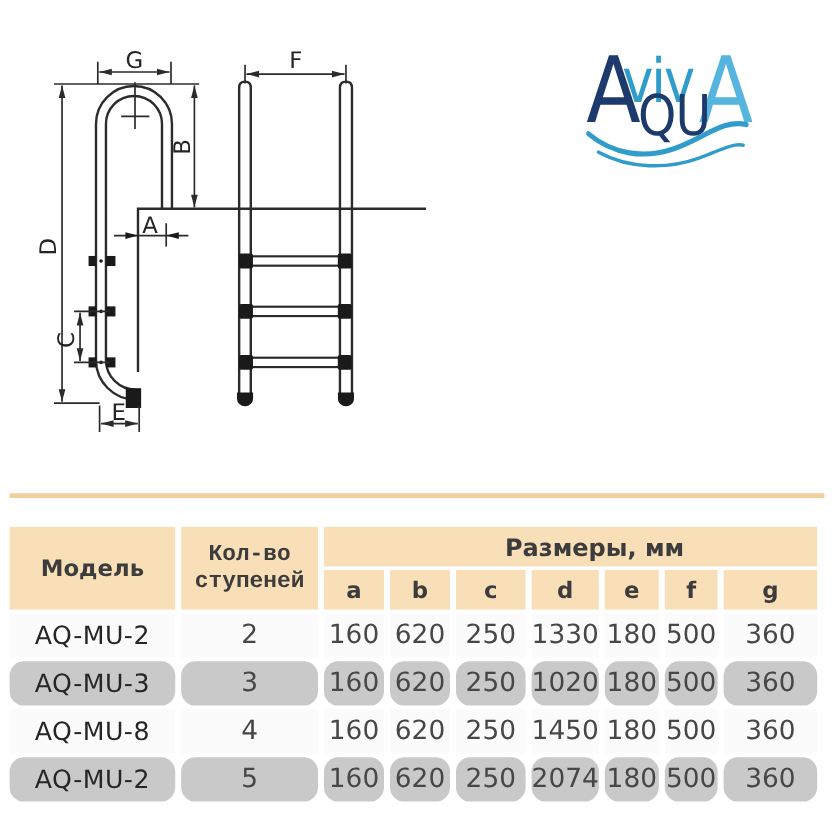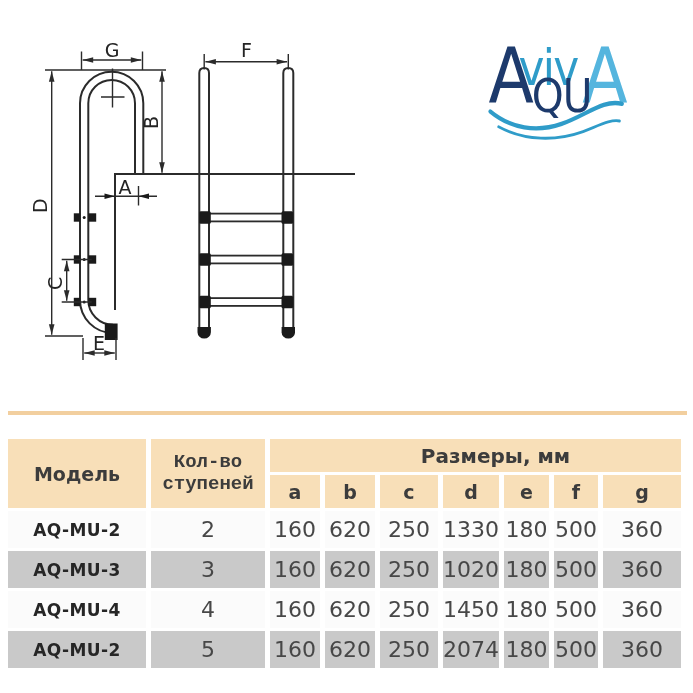--- a/index.html
+++ b/index.html
@@ -39,23 +39,23 @@
   #spec th,#spec td{text-align:center;vertical-align:middle;padding:0;overflow:hidden;}
   #spec thead th{
     background:var(--header_bg);color:var(--text_dark);
     font-weight:bold;font-size:19px;
   }
   #spec th.dims-head{font-size:20px;height:33px;padding-left:40px;}
   #spec th.sub{height:33px;font-size:19px;}
   #spec th.span2{height:69px;}
   #spec th.steps-head{line-height:1.15;font-family:Liberation Mono, monospace;}
   #spec tbody td{height:37px;font-size:22px;color:var(--value_text);}
-  #spec tbody td.model{font-weight:bold;font-size:17px;color:var(--model_text);letter-spacing:0.4px;}
+  #spec tbody td.model{font-weight:normal;font-size:21px;color:var(--model_text);letter-spacing:0.4px;}
   #spec tr.w td{background:var(--row_white);}
-  #spec tr.g td{background:var(--row_gray);}
+  #spec tr.g td{background:var(--row_gray);border-radius:12px;}
 </style>
 </head>
 <body>
 
 <svg id="diagram" width="420" height="400" viewBox="0 0 420 400">
   <defs>
     <marker id="arr" markerUnits="userSpaceOnUse" markerWidth="12" markerHeight="8" refX="11" refY="4" orient="auto-start-reverse">
       <path d="M0.5,1.2 L11,4 L0.5,6.8 Z" style="fill:var(--line)"></path>
     </marker>
   </defs>
@@ -195,21 +195,21 @@
       <td>3</td>
       <td>160</td>
       <td>620</td>
       <td>250</td>
       <td>1020</td>
       <td>180</td>
       <td>500</td>
       <td>360</td>
     </tr>
     <tr class="w">
-      <td class="model">AQ-MU-4</td>
+      <td class="model">AQ-MU-8</td>
       <td>4</td>
       <td>160</td>
       <td>620</td>
       <td>250</td>
       <td>1450</td>
       <td>180</td>
       <td>500</td>
       <td>360</td>
     </tr>
     <tr class="g">

